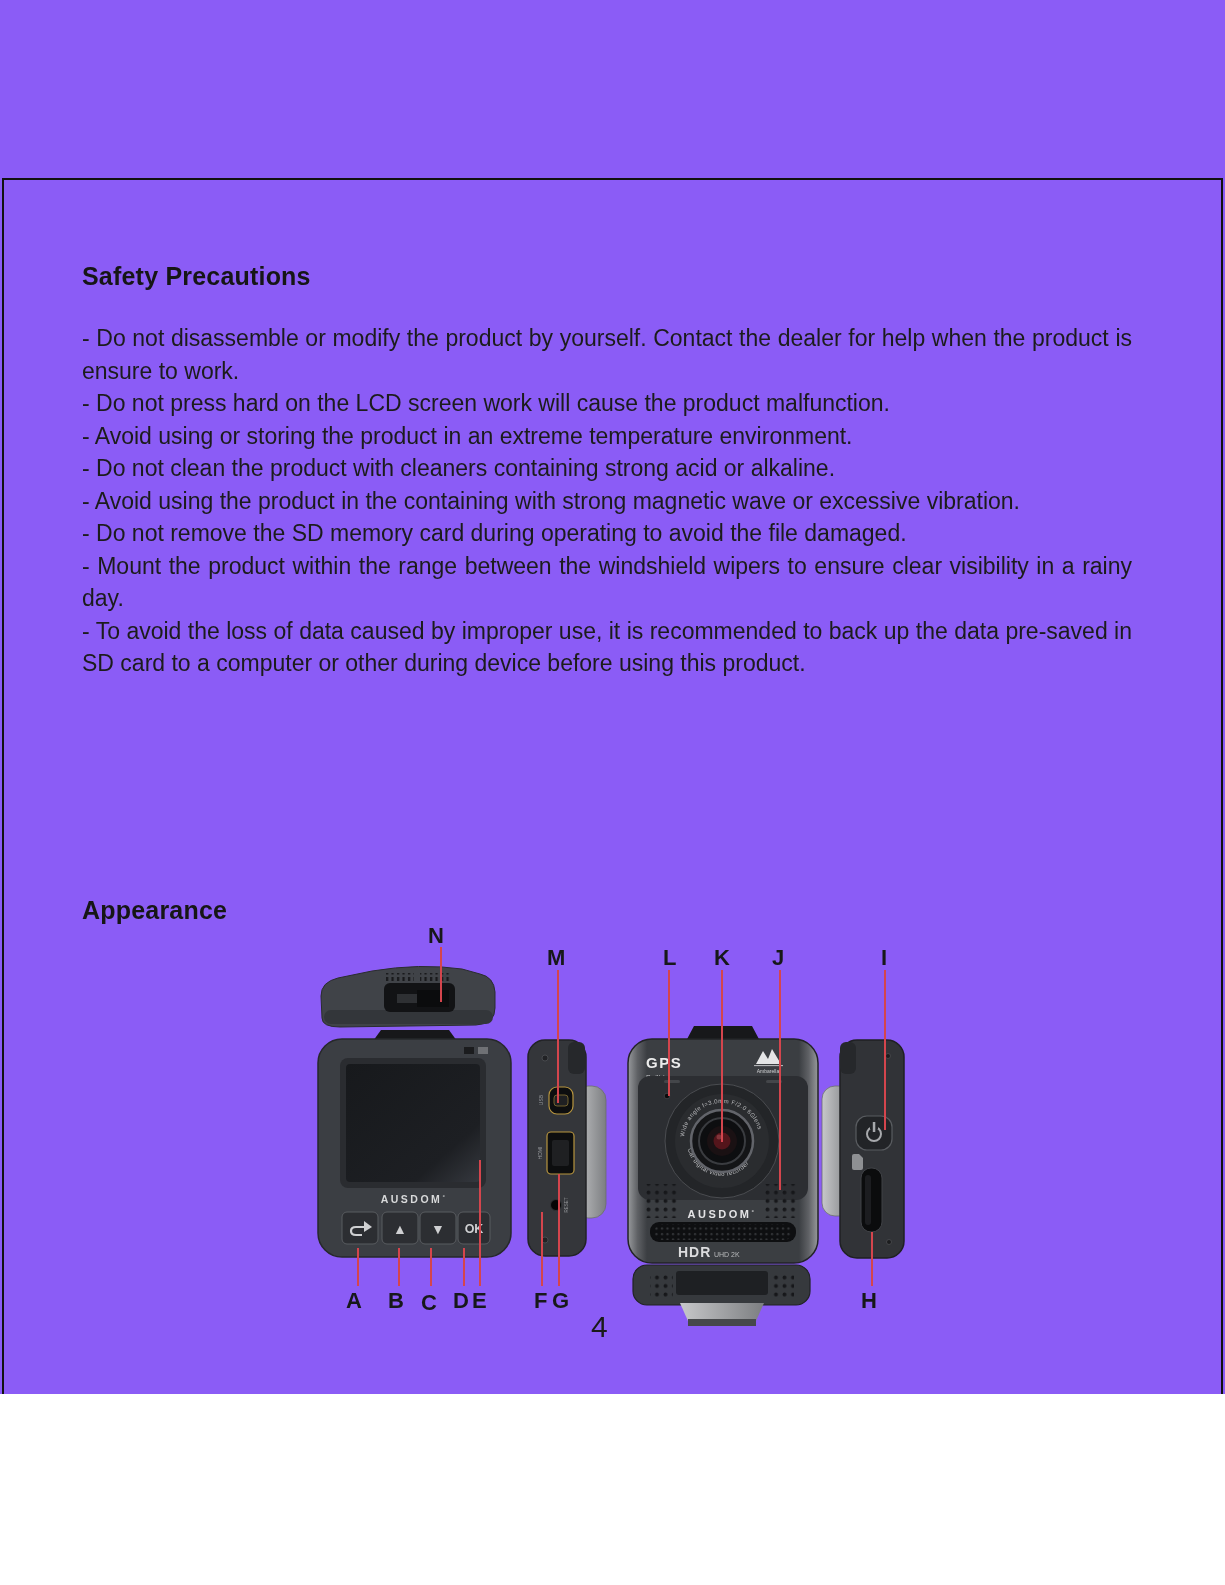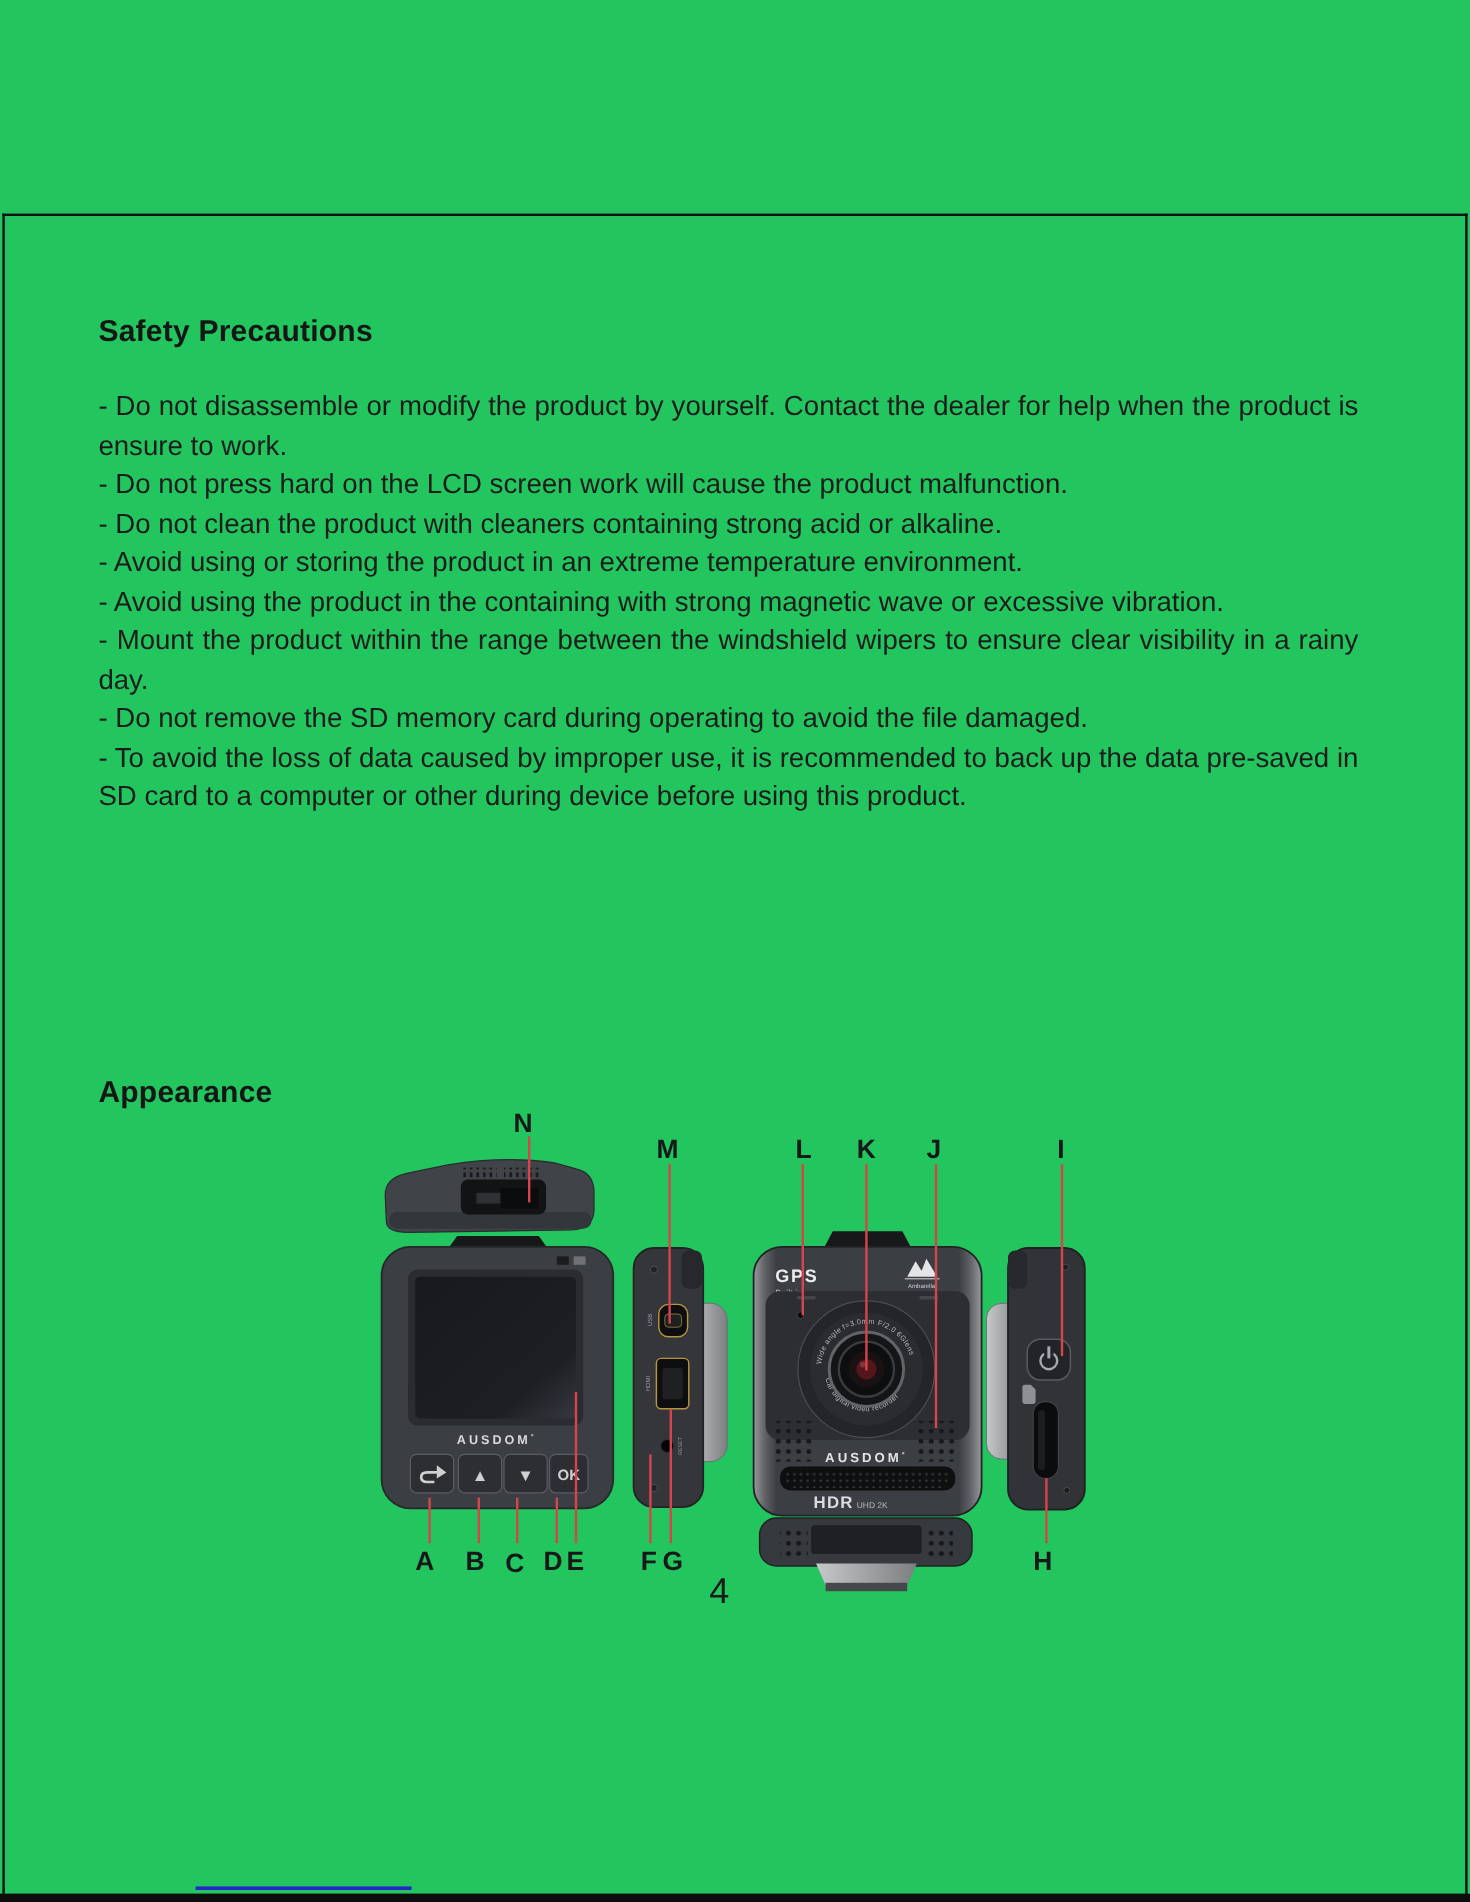--- a/index.html
+++ b/index.html
@@ -1,17 +1,17 @@
 <!DOCTYPE html>
 <html><head>
 <meta charset="utf-8">
 <style>
   html,body{margin:0;padding:0;background:#ffffff;}
   .page{
-    position:relative;width:1225px;height:1585px;background:#22c55e;
+    position:relative;width:1225px;height:1394px;background:#8b5cf6;
     font-family:"Liberation Sans",sans-serif;color:#1d1d1d;overflow:hidden;
   }
   .frame{
     position:absolute;left:2px;top:178px;width:1217px;height:1402px;
     border:2px solid #111;border-bottom:none;
   }
   .h1{
     position:absolute;left:82px;font-size:25px;font-weight:bold;color:#161616;
     letter-spacing:.2px;
   }
@@ -34,25 +34,25 @@
 
 <div class="page">
 
   <div class="frame"></div>
 
   <div class="h1" style="top:262px;">Safety Precautions</div>
 
   <div class="body-text">
     <p>- Do not disassemble or modify the product by yourself. Contact the dealer for help when the product is ensure to work.</p>
     <p>- Do not press hard on the LCD screen work will cause the product malfunction.</p>
+    <p>- Avoid using or storing the product in an extreme temperature environment.</p>
     <p>- Do not clean the product with cleaners containing strong acid or alkaline.</p>
-    <p>- Avoid using or storing the product in an extreme temperature environment.</p>
     <p>- Avoid using the product in the containing with strong magnetic wave or excessive vibration.</p>
+    <p>- Do not remove the SD memory card during operating to avoid the file damaged.</p>
     <p>- Mount the product within the range between the windshield wipers to ensure clear visibility in a rainy day.</p>
-    <p>- Do not remove the SD memory card during operating to avoid the file damaged.</p>
     <p>- To avoid the loss of data caused by improper use, it is recommended to back up the data pre-saved in SD card to a computer or other during device before using this product.</p>
   </div>
 
   <div class="h1" style="top:876px;margin-top:20px;">Appearance</div>
 
   <svg style="position:absolute;left:300px;top:920px;" width="650" height="425" viewBox="300 920 650 425">
     <defs>
       <linearGradient id="gBarrel" x1="0" y1="0" x2="1" y2="0">
         <stop offset="0" stop-color="#c7c8ca"></stop>
           <stop offset="1" stop-color="#7c7e81"></stop>

